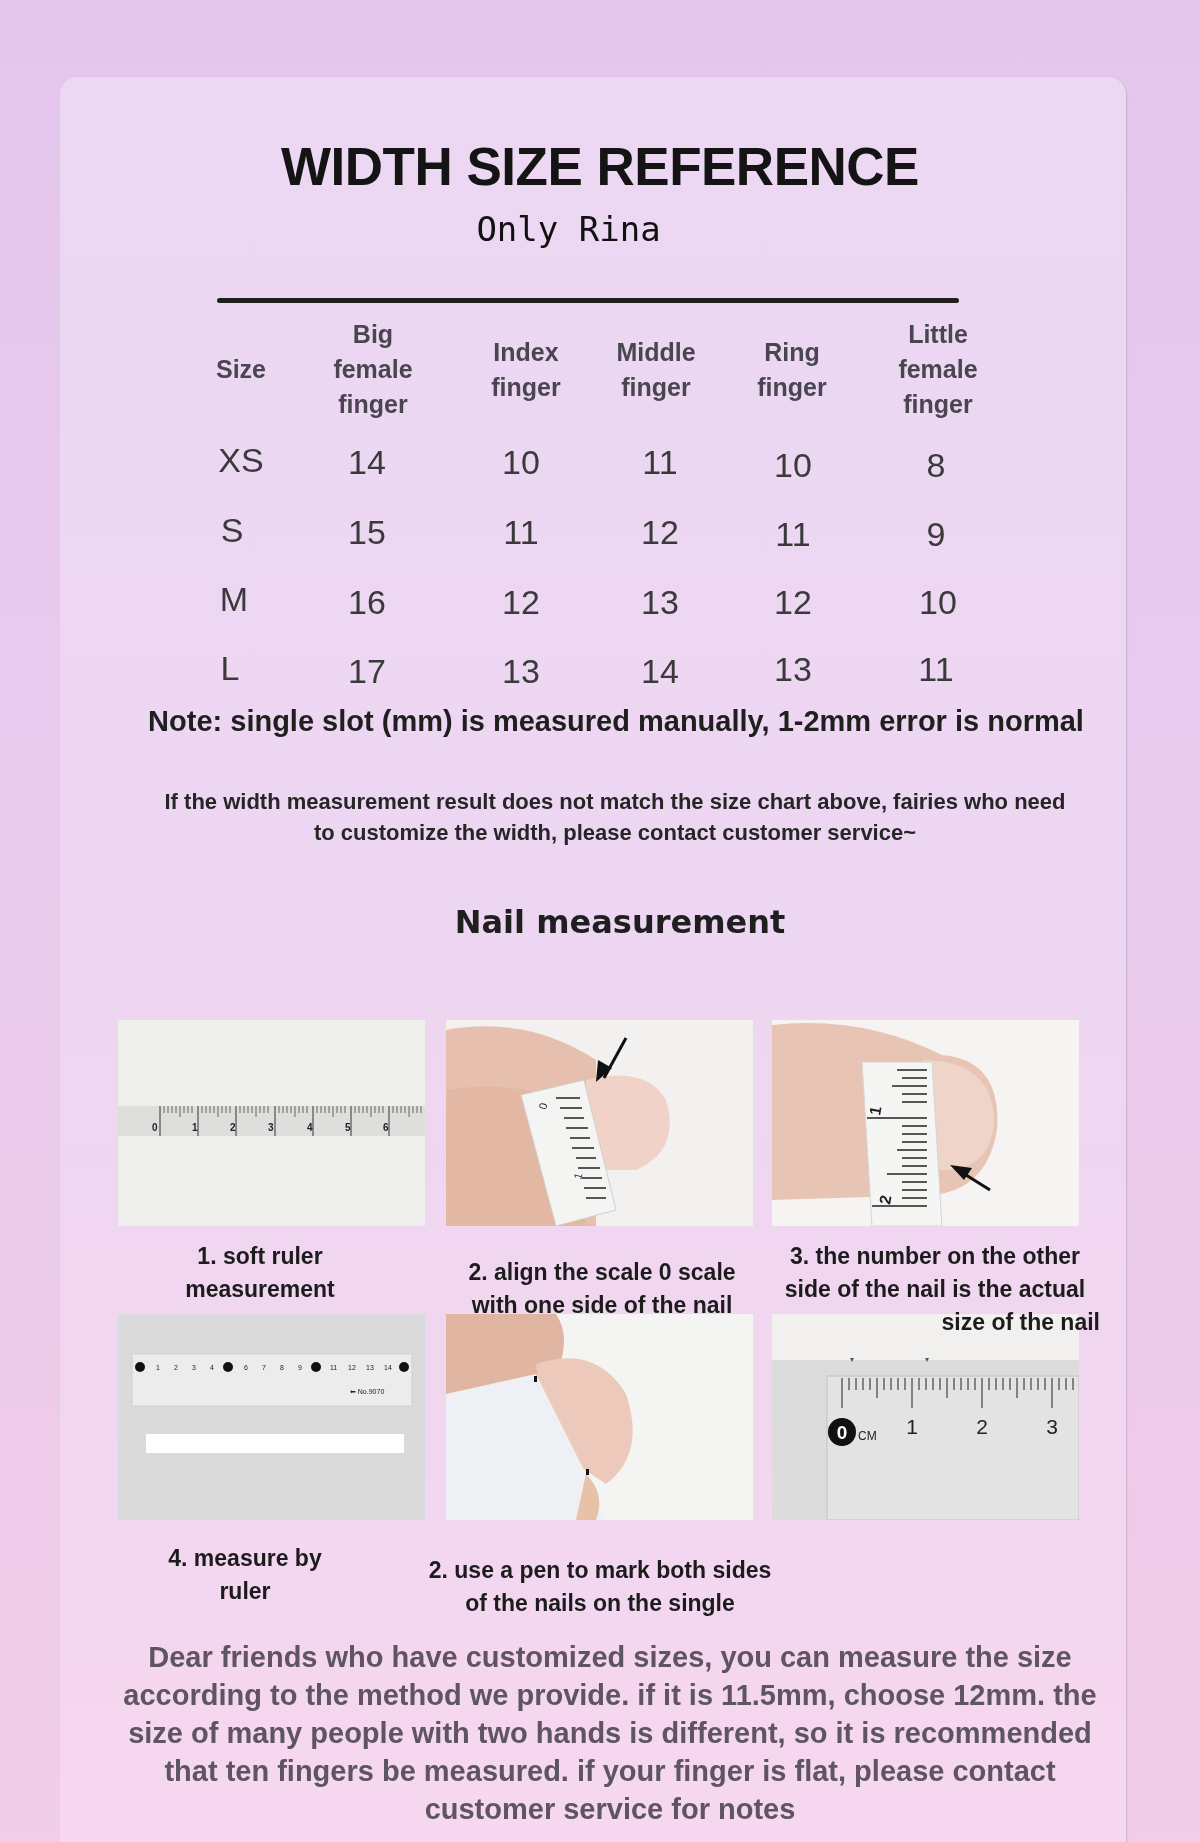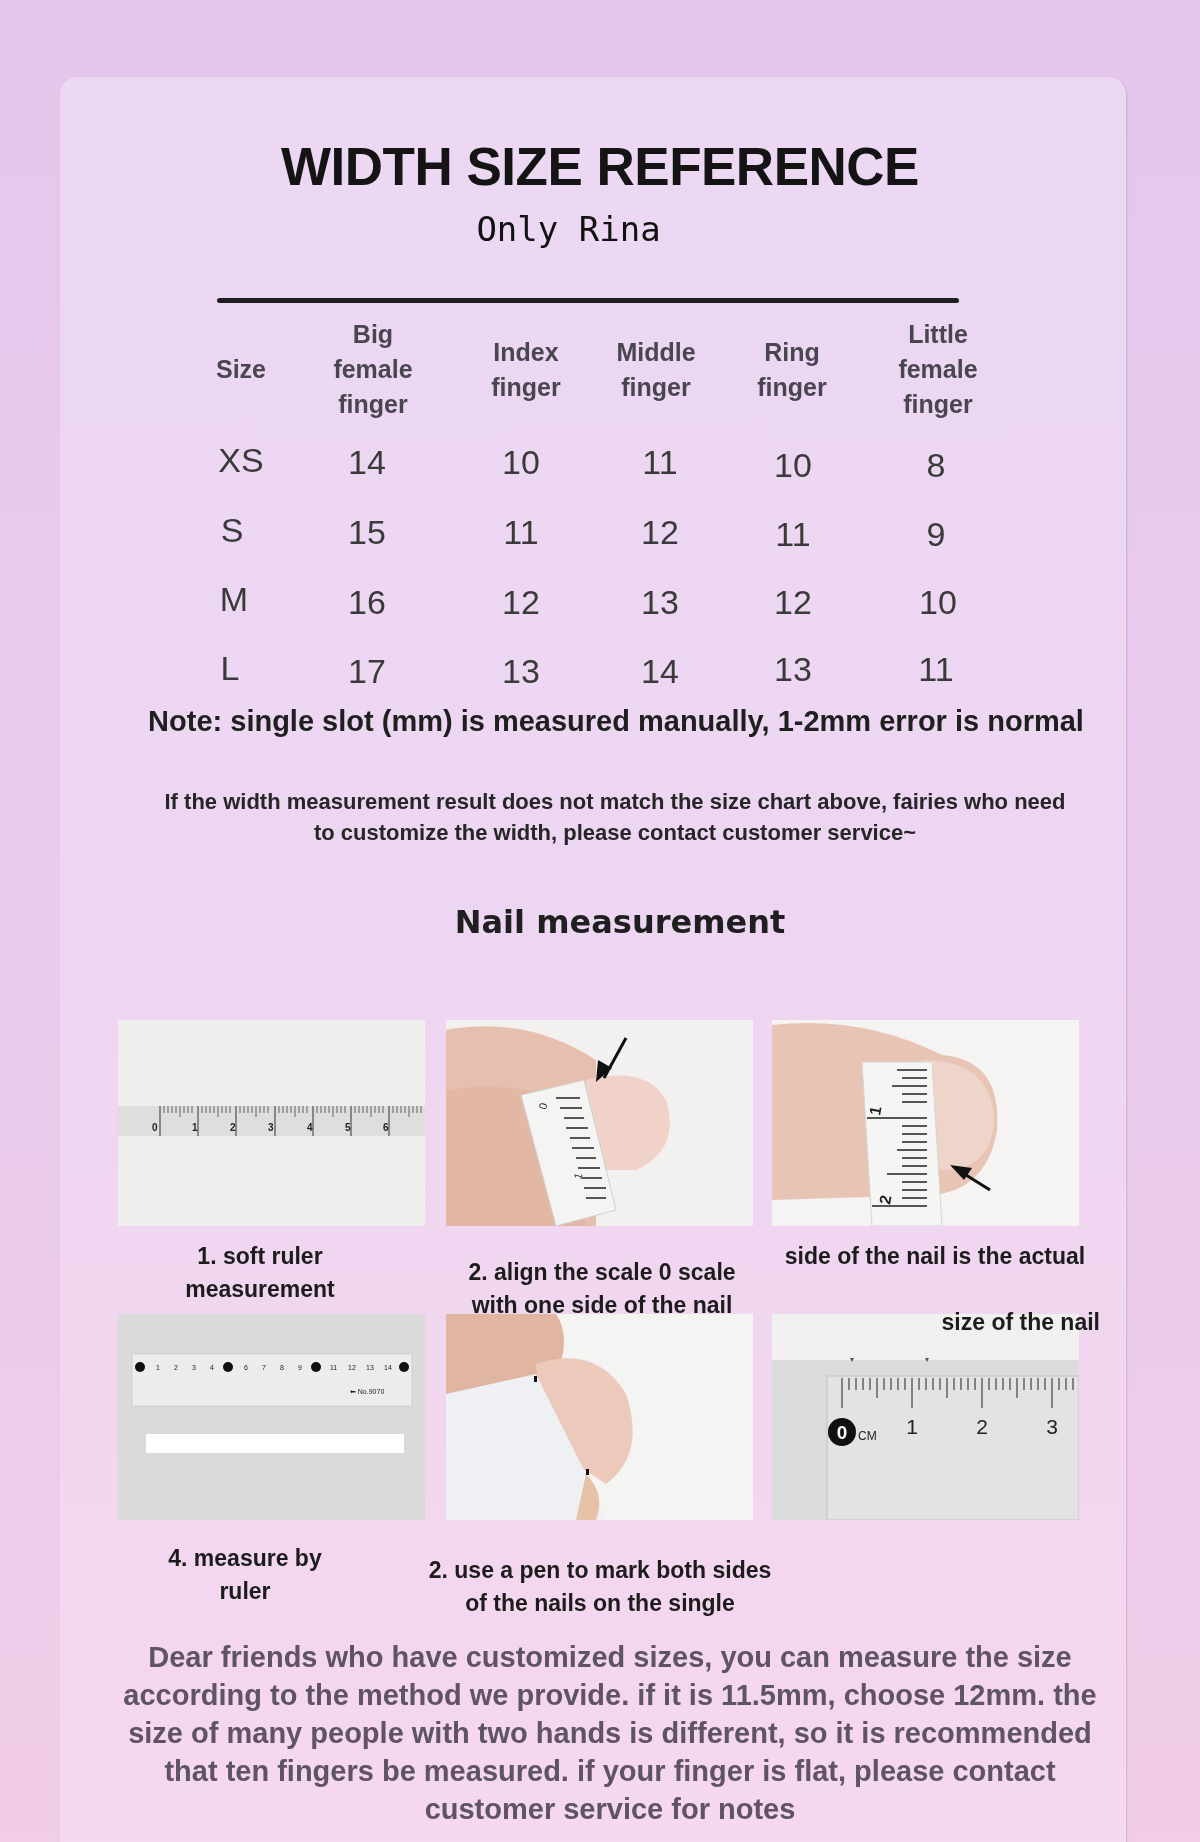--- a/index.html
+++ b/index.html
@@ -206,20 +206,21 @@
 
 <div class="caption" style="left:130px; top:1240px; width:260px;">
   <div>1. soft ruler</div>
   <div>measurement</div>
 </div>
 <div class="caption" style="left:432px; top:1240px; width:340px;margin-top:16px;">
   <div>2. align the scale 0 scale</div>
   <div>with one side of the nail</div>
 </div>
 <div class="caption" style="left:770px; top:1240px; width:330px; text-align:right;">
+  <div style="text-align:center;">3. the number on the other</div>
   <div style="text-align:center;">side of the nail is the actual</div>
 </div>
 
 <div class="photo" style="left:118px; top:1314px; background:#dcdcdc;">
   <svg width="307" height="206" viewBox="0 0 307 206">
     <rect width="307" height="206" fill="#dadada"></rect>
     <rect x="14" y="40" width="280" height="52" fill="#ececec" stroke="#cfcfcf"></rect>
     <g font-family="Liberation Sans, sans-serif" font-size="7" fill="#222">
       <circle cx="22" cy="53" r="5" fill="#111"></circle>
       <text x="38" y="56">1</text>

